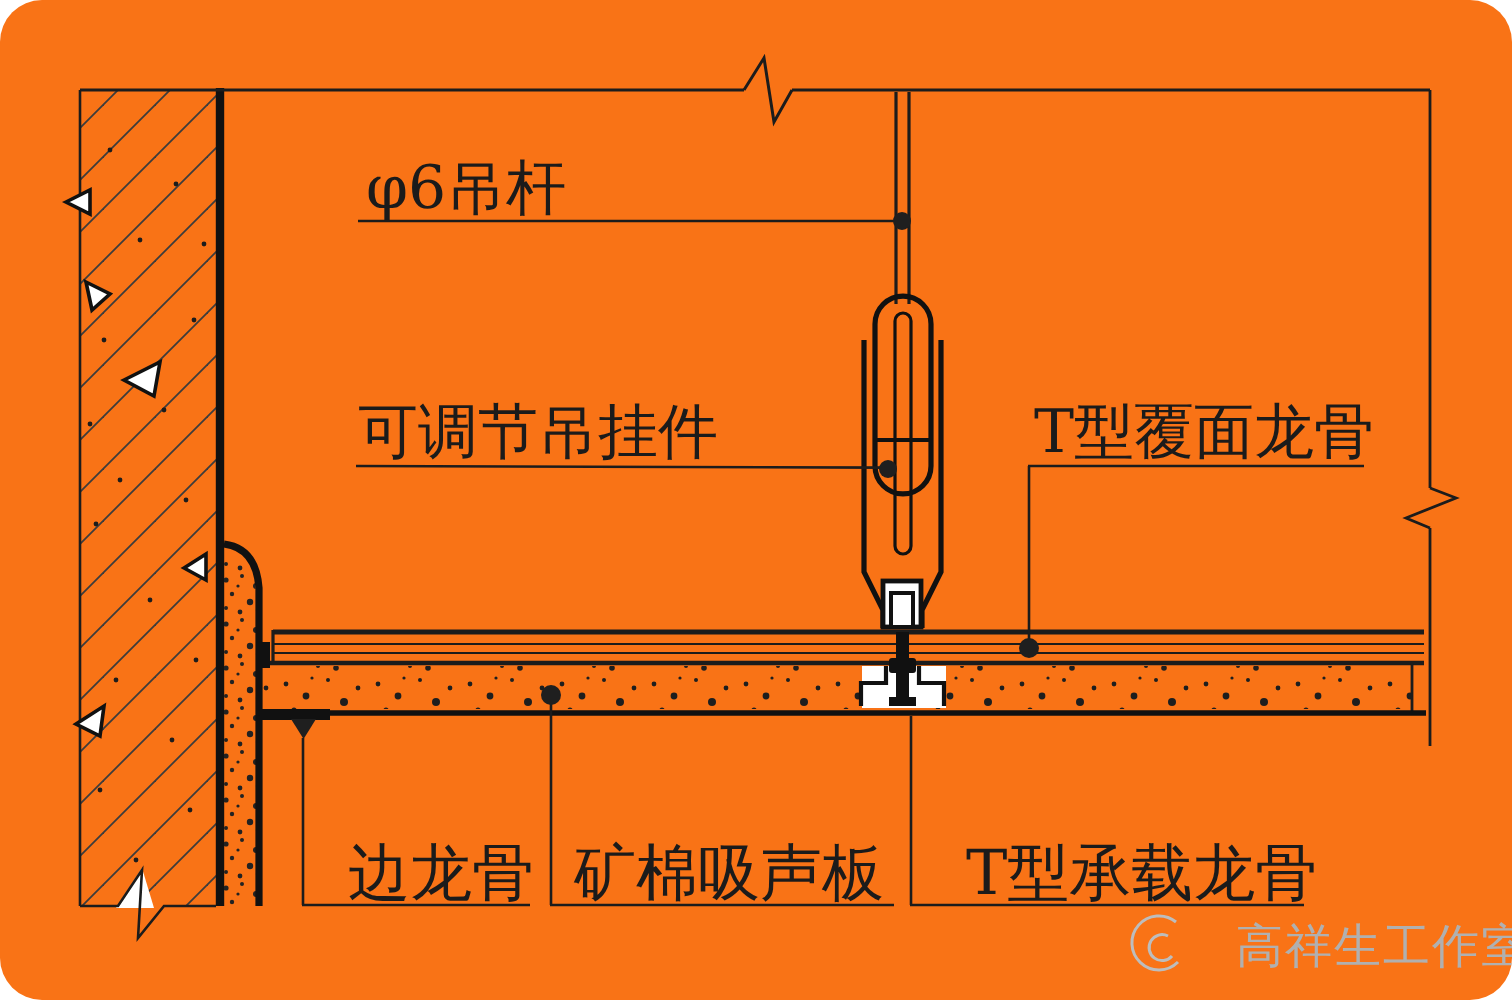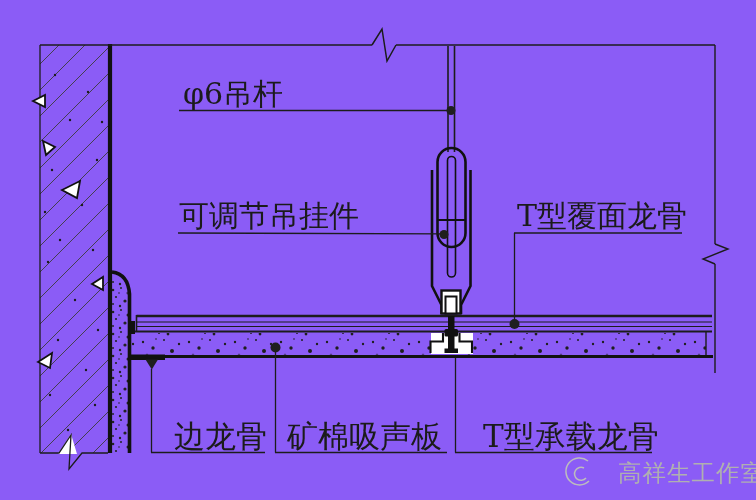--- a/index.html
+++ b/index.html
@@ -1,18 +1,19 @@
 <!DOCTYPE html>
 <html><head>
 <meta charset="utf-8">
 <style>
   html,body{margin:0;padding:0;background:#ffffff;}
   #stage{
-    position:relative;width:756px;height:500px;background:#8b5cf6;overflow:hidden;
+    position:relative;width:756px;height:500px;background:#f97316;overflow:hidden;
     font-family:"DejaVu Serif","Liberation Serif",serif;
+    border-radius:21px;
   }
   svg{display:block;}
   text.cad-label{
     font-family:"DejaVu Serif","Liberation Serif",serif;
     fill:#1b1b1b;
   }
   text.watermark-text{
     font-family:"DejaVu Serif","Liberation Serif",serif;
     fill:#b0b0b0;
     letter-spacing:1px;

